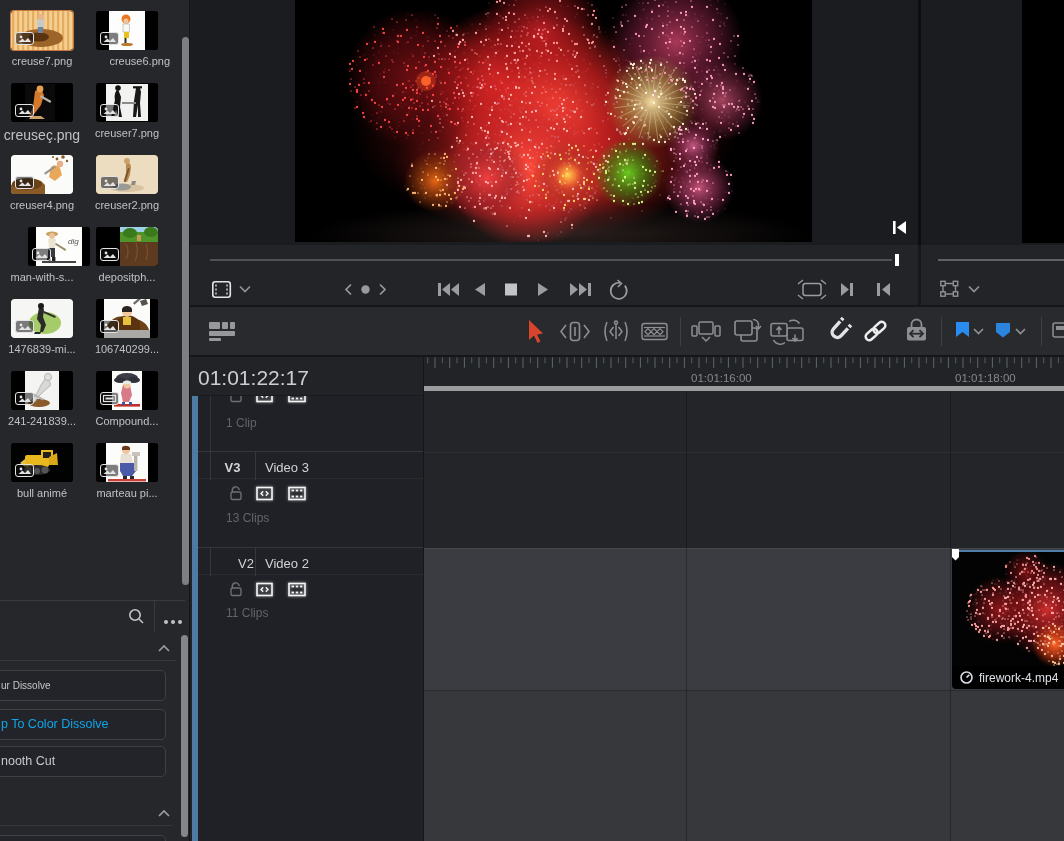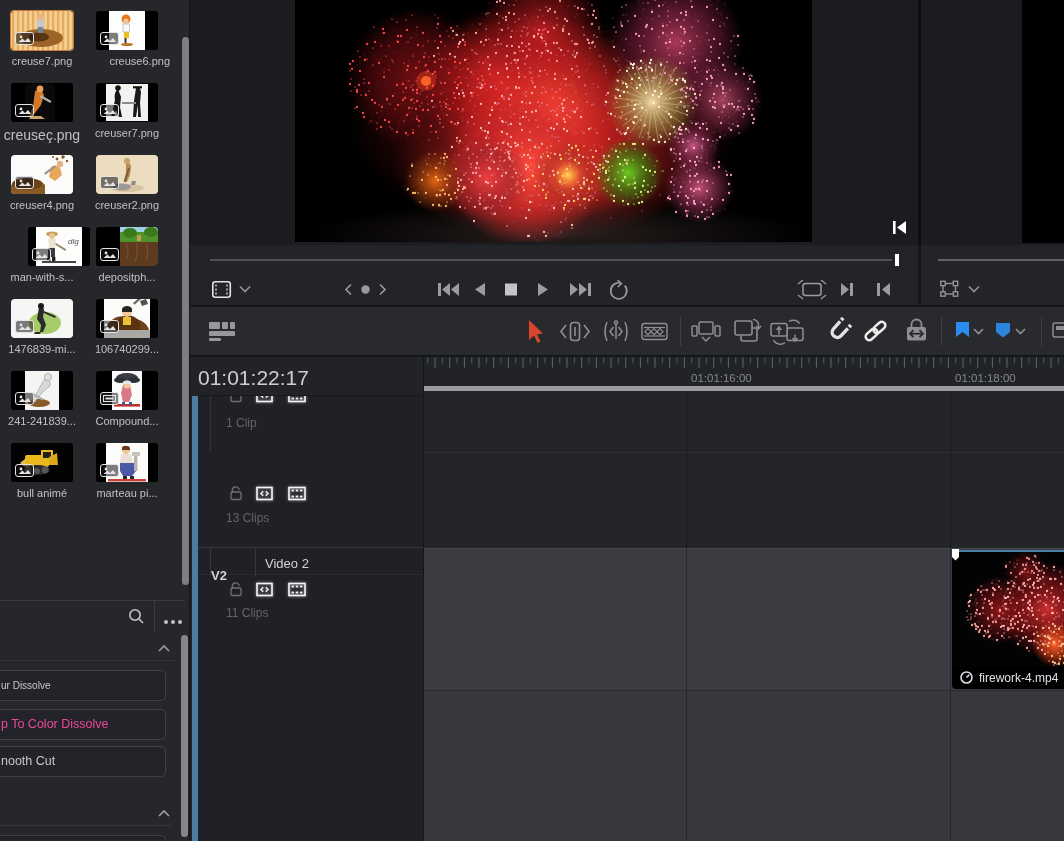--- a/index.html
+++ b/index.html
@@ -442,20 +442,26 @@
         <g fill="#f6f6f8">
           <rect x="3.6" y="3.6" width="2.4" height="1.8"></rect>
           <rect x="7.8" y="3.6" width="2.4" height="1.8"></rect>
           <rect x="12" y="3.6" width="2.4" height="1.8"></rect>
           <rect x="3.6" y="9.6" width="2.4" height="1.8"></rect>
           <rect x="7.8" y="9.6" width="2.4" height="1.8"></rect>
           <rect x="12" y="9.6" width="2.4" height="1.8"></rect>
         </g>
       </svg>
       <div style="position:absolute;left:28px;top:20px;font-size:12px;color:#63646a">1 Clip</div>
+      <div style="position:absolute;left:0;top:55px;width:225px;height:28px;border-top:1px solid #36373c;border-bottom:1px solid #2a2b2f">
+<div style="position:absolute;left:12px;top:0;width:1px;height:28px;background:#36373c"></div>
+<div style="position:absolute;left:56.5px;top:0;width:1px;height:28px;background:#36373c"></div>
+<div style="position:absolute;left:13px;top:0;width:43px;text-align:center;line-height:31px;font-size:13px;font-weight:bold;color:#d2d3d5">V3</div>
+<div style="position:absolute;left:67px;top:0;line-height:31px;font-size:13px;color:#d2d3d5">Video 3</div>
+</div>
       <svg width="14" height="15" viewBox="0 0 14 15" style="position:absolute;left:31px;top:90px">
         <path d="M3.5 6 L3.5 4 A3.5 3.5 0 0 1 10.2 3 L10.6 4.4" stroke="#6e6f73" stroke-width="1.4" fill="none" transform="rotate(-8 7 6)"></path>
         <rect x="2" y="6" width="10" height="7.5" rx="1.5" stroke="#6e6f73" stroke-width="1.4" fill="none"></rect>
       </svg>
       <svg width="17" height="15" viewBox="0 0 17 15" style="position:absolute;left:58px;top:90px;filter:drop-shadow(0 0 1.5px rgba(255,255,255,0.6))">
         <rect x="1" y="1.5" width="15" height="12" stroke="#f6f6f8" stroke-width="1.6" fill="none"></rect>
         <path d="M7.2 5.2 L5 7.5 L7.2 9.8 M9.8 5.2 L12 7.5 L9.8 9.8" stroke="#f6f6f8" stroke-width="1.4" fill="none"></path>
       </svg>
       <svg width="18" height="15" viewBox="0 0 18 15" style="position:absolute;left:90px;top:90px;filter:drop-shadow(0 0 1.5px rgba(255,255,255,0.6))">
         <rect x="1" y="1.5" width="16" height="12" stroke="#f6f6f8" stroke-width="1.6" fill="none"></rect>
@@ -465,21 +471,21 @@
           <rect x="12" y="3.6" width="2.4" height="1.8"></rect>
           <rect x="3.6" y="9.6" width="2.4" height="1.8"></rect>
           <rect x="7.8" y="9.6" width="2.4" height="1.8"></rect>
           <rect x="12" y="9.6" width="2.4" height="1.8"></rect>
         </g>
       </svg>
       <div style="position:absolute;left:28px;top:115px;font-size:12px;color:#63646a">13 Clips</div>
       <div style="position:absolute;left:0;top:151px;width:225px;height:28px;border-top:1px solid #36373c;border-bottom:1px solid #2a2b2f">
 <div style="position:absolute;left:12px;top:0;width:1px;height:28px;background:#36373c"></div>
 <div style="position:absolute;left:56.5px;top:0;width:1px;height:28px;background:#36373c"></div>
-<div style="position:absolute;left:13px;top:12px;width:43px;text-align:left;line-height:31px;font-size:13px;font-weight:bold;color:#d2d3d5">V2</div>
+<div style="position:absolute;left:13px;top:0;width:43px;text-align:right;line-height:31px;font-size:13px;font-weight:normal;color:#d2d3d5">V2</div>
 <div style="position:absolute;left:67px;top:0;line-height:31px;font-size:13px;color:#d2d3d5">Video 2</div>
 </div>
       <svg width="14" height="15" viewBox="0 0 14 15" style="position:absolute;left:31px;top:186px">
         <path d="M3.5 6 L3.5 4 A3.5 3.5 0 0 1 10.2 3 L10.6 4.4" stroke="#6e6f73" stroke-width="1.4" fill="none" transform="rotate(-8 7 6)"></path>
         <rect x="2" y="6" width="10" height="7.5" rx="1.5" stroke="#6e6f73" stroke-width="1.4" fill="none"></rect>
       </svg>
       <svg width="17" height="15" viewBox="0 0 17 15" style="position:absolute;left:58px;top:186px;filter:drop-shadow(0 0 1.5px rgba(255,255,255,0.6))">
         <rect x="1" y="1.5" width="15" height="12" stroke="#f6f6f8" stroke-width="1.6" fill="none"></rect>
         <path d="M7.2 5.2 L5 7.5 L7.2 9.8 M9.8 5.2 L12 7.5 L9.8 9.8" stroke="#f6f6f8" stroke-width="1.4" fill="none"></path>
       </svg>
@@ -861,21 +867,21 @@
       </svg>
 </div>
 <svg class="abs" style="left:158px;top:644px" width="12" height="9" viewBox="0 0 12 9">
       <path d="M1 7 L6 2 L11 7" stroke="#9a9b9e" stroke-width="1.7" fill="none"></path>
     </svg>
 <div class="abs" style="left:0;top:660px;width:176px;height:1px;background:#36373b"></div>
 <div class="abs" style="left:-40px;top:670px;width:206px;height:31px;background:#232429;border:1px solid #404147;border-radius:5px;">
       <div style="position:absolute;left:40px;top:0;line-height:29px;font-size:10px;color:#c6c7c9">ur Dissolve</div>
     </div>
 <div class="abs" style="left:-40px;top:709px;width:206px;height:31px;background:#232429;border:1px solid #404147;border-radius:5px;">
-      <div style="position:absolute;left:40px;top:0;line-height:29px;font-size:12.5px;color:#ec4899">p To Color Dissolve</div>
+      <div style="position:absolute;left:40px;top:0;line-height:29px;font-size:12.5px;color:#0ea5e9">p To Color Dissolve</div>
     </div>
 <div class="abs" style="left:-40px;top:746px;width:206px;height:31px;background:#232429;border:1px solid #404147;border-radius:5px;">
       <div style="position:absolute;left:40px;top:0;line-height:29px;font-size:12.5px;color:#c6c7c9">nooth Cut</div>
     </div>
 <svg class="abs" style="left:158px;top:809px" width="12" height="9" viewBox="0 0 12 9">
       <path d="M1 7 L6 2 L11 7" stroke="#9a9b9e" stroke-width="1.7" fill="none"></path>
     </svg>
 <div class="abs" style="left:0;top:825px;width:172px;height:1px;background:#36373b"></div>
 <div class="abs" style="left:-40px;top:835px;width:206px;height:31px;background:#232429;border:1px solid #404147;border-radius:5px;"></div>
 <div class="abs" style="left:181px;top:635px;width:7px;height:202px;background:#85868a;border-radius:4px"></div>

